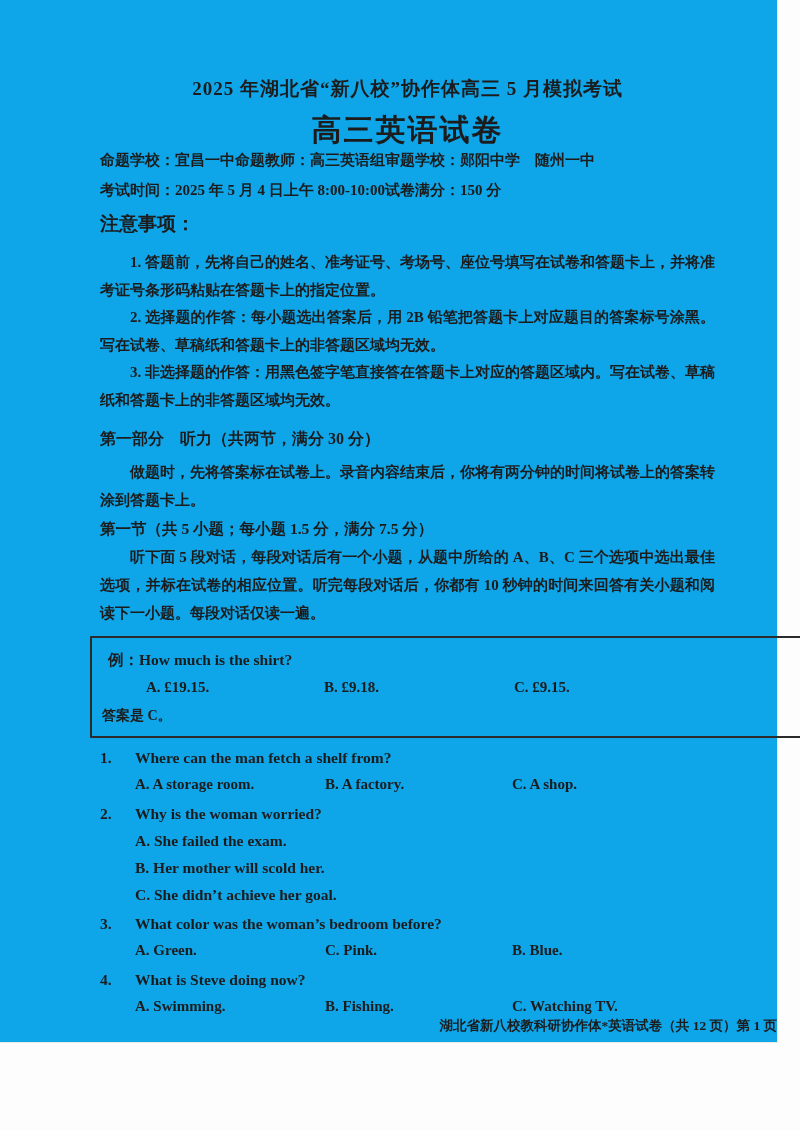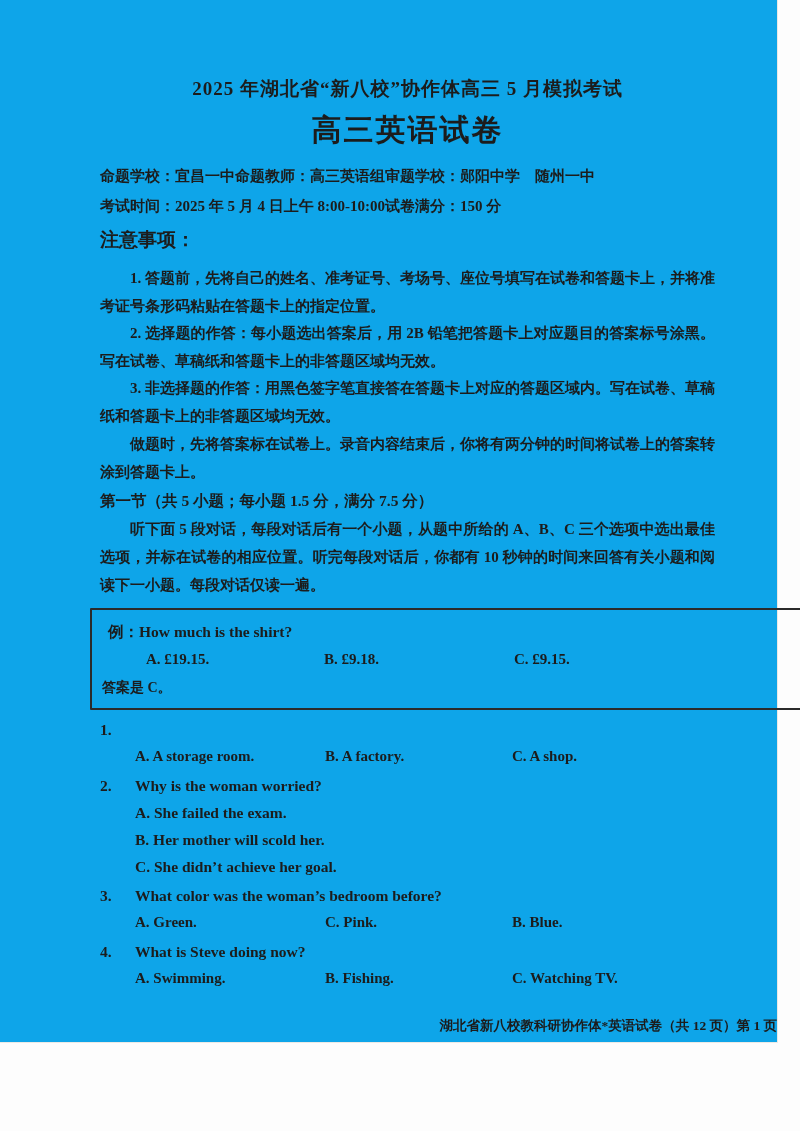--- a/index.html
+++ b/index.html
@@ -17,21 +17,21 @@
     border-bottom: 1px solid #eceae6;
   }
   .content { padding: 76px 62px 0 100px; }
 
   .title-main {
     text-align: center; font-size: 19px; font-weight: 700;
     letter-spacing: 1px; margin-bottom: 8px;
   }
   .title-sub {
     text-align: center; font-size: 30px; font-weight: 700;
-    letter-spacing: 2px; margin-bottom: 16px;
+    letter-spacing: 2px; 
   }
   .meta-row {
     display: flex; justify-content: flex-start;
     font-size: 15px; font-weight: 700; margin-bottom: 11px;
   }
   .notice-heading { font-size: 19px; font-weight: 700; margin-bottom: 12px; }
   .cn { font-weight: 600; }
   .notice-item {
     font-size: 15px; font-weight: 600; line-height: 27.5px;
     text-indent: 2em; text-align: justify;
@@ -88,39 +88,41 @@
     <div class="meta-row">
       <span>考试时间：2025 年 5 月 4 日上午 8:00-10:00</span>
       <span>试卷满分：150 分</span>
     </div>
 
     <div class="notice-heading">注意事项：</div>
     <p class="notice-item">1. 答题前，先将自己的姓名、准考证号、考场号、座位号填写在试卷和答题卡上，并将准考证号条形码粘贴在答题卡上的指定位置。</p>
     <p class="notice-item">2. 选择题的作答：每小题选出答案后，用 2B 铅笔把答题卡上对应题目的答案标号涂黑。写在试卷、草稿纸和答题卡上的非答题区域均无效。</p>
     <p class="notice-item">3. 非选择题的作答：用黑色签字笔直接答在答题卡上对应的答题区域内。写在试卷、草稿纸和答题卡上的非答题区域均无效。</p>
 
+    <div class="part-heading">第一部分　听力（共两节，满分 30 分）</div>
     <p class="para">做题时，先将答案标在试卷上。录音内容结束后，你将有两分钟的时间将试卷上的答案转涂到答题卡上。</p>
     <div class="section-heading">第一节（共 5 小题；每小题 1.5 分，满分 7.5 分）</div>
     <p class="para">听下面 5 段对话，每段对话后有一个小题，从题中所给的 A、B、C 三个选项中选出最佳选项，并标在试卷的相应位置。听完每段对话后，你都有 10 秒钟的时间来回答有关小题和阅读下一小题。每段对话仅读一遍。</p>
 
     <div class="example-box">
       <div class="example-qline">
         <span class="cn">例：</span><span class="en">How much is the shirt?</span>
       </div>
       <div class="options-row">
         <span>A. £19.15.</span>
         <span>B. £9.18.</span>
         <span>C. £9.15.</span>
       </div>
       <div class="answer-line">答案是 C。</div>
     </div>
 
     <div class="question">
       <div class="q-line">
         <span class="q-num">1.</span>
+        <span>Where can the man fetch a shelf from?</span>
       </div>
       <div class="options-row">
         <span>A. A storage room.</span>
         <span>B. A factory.</span>
         <span>C. A shop.</span>
       </div>
     </div>
 
     <div class="question">
       <div class="q-line">

